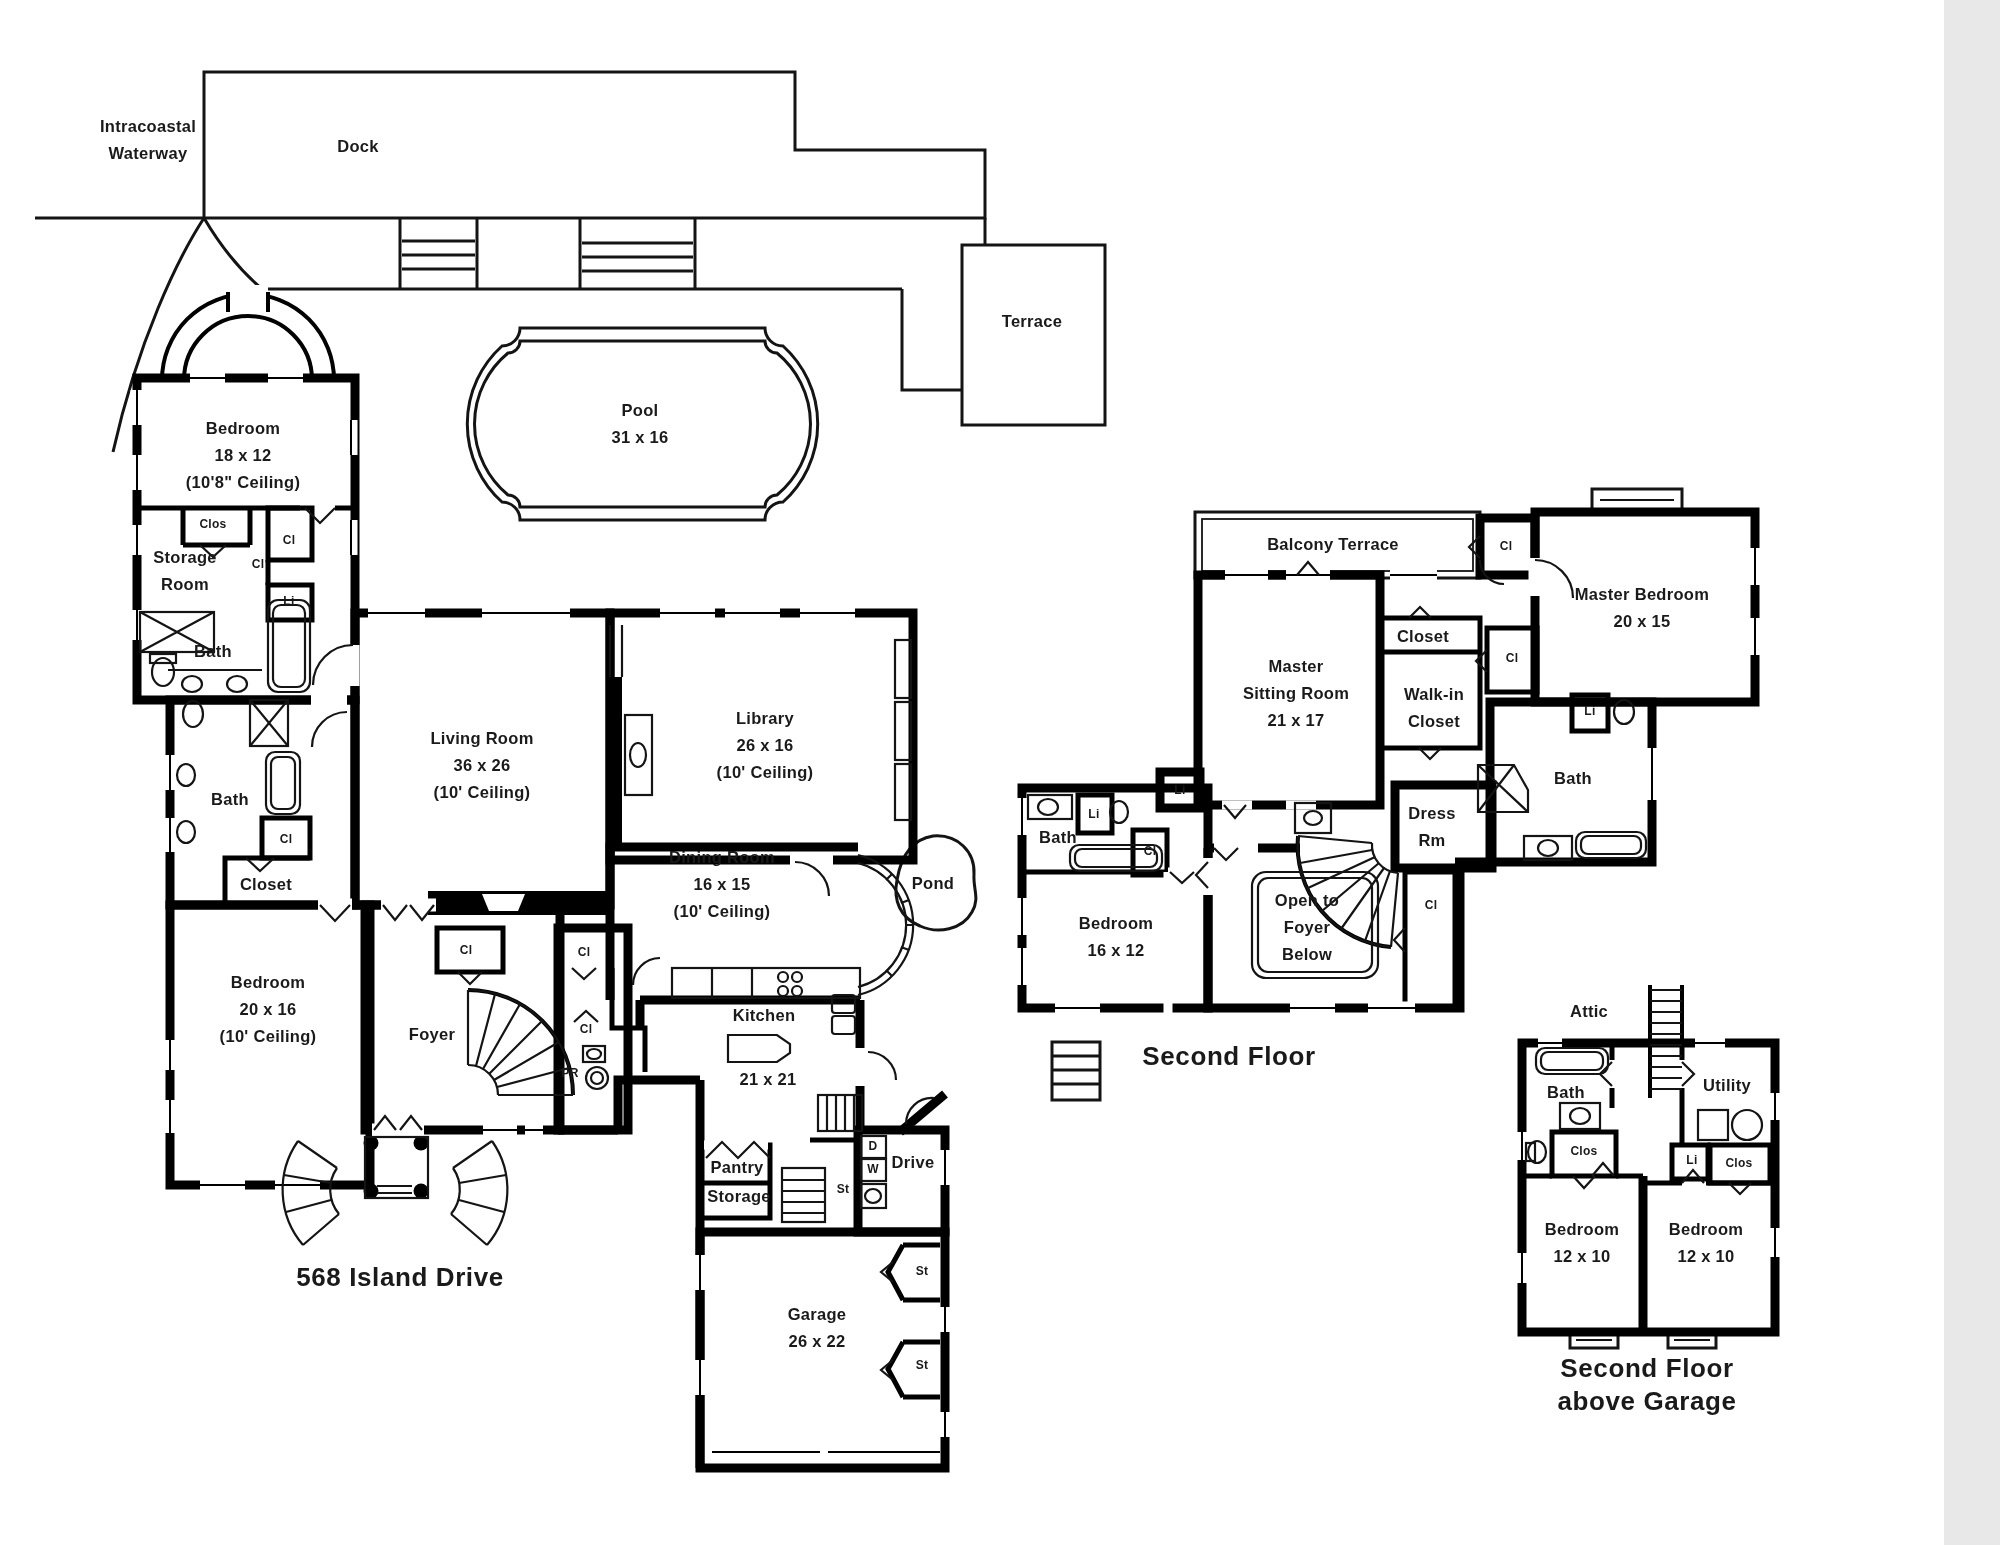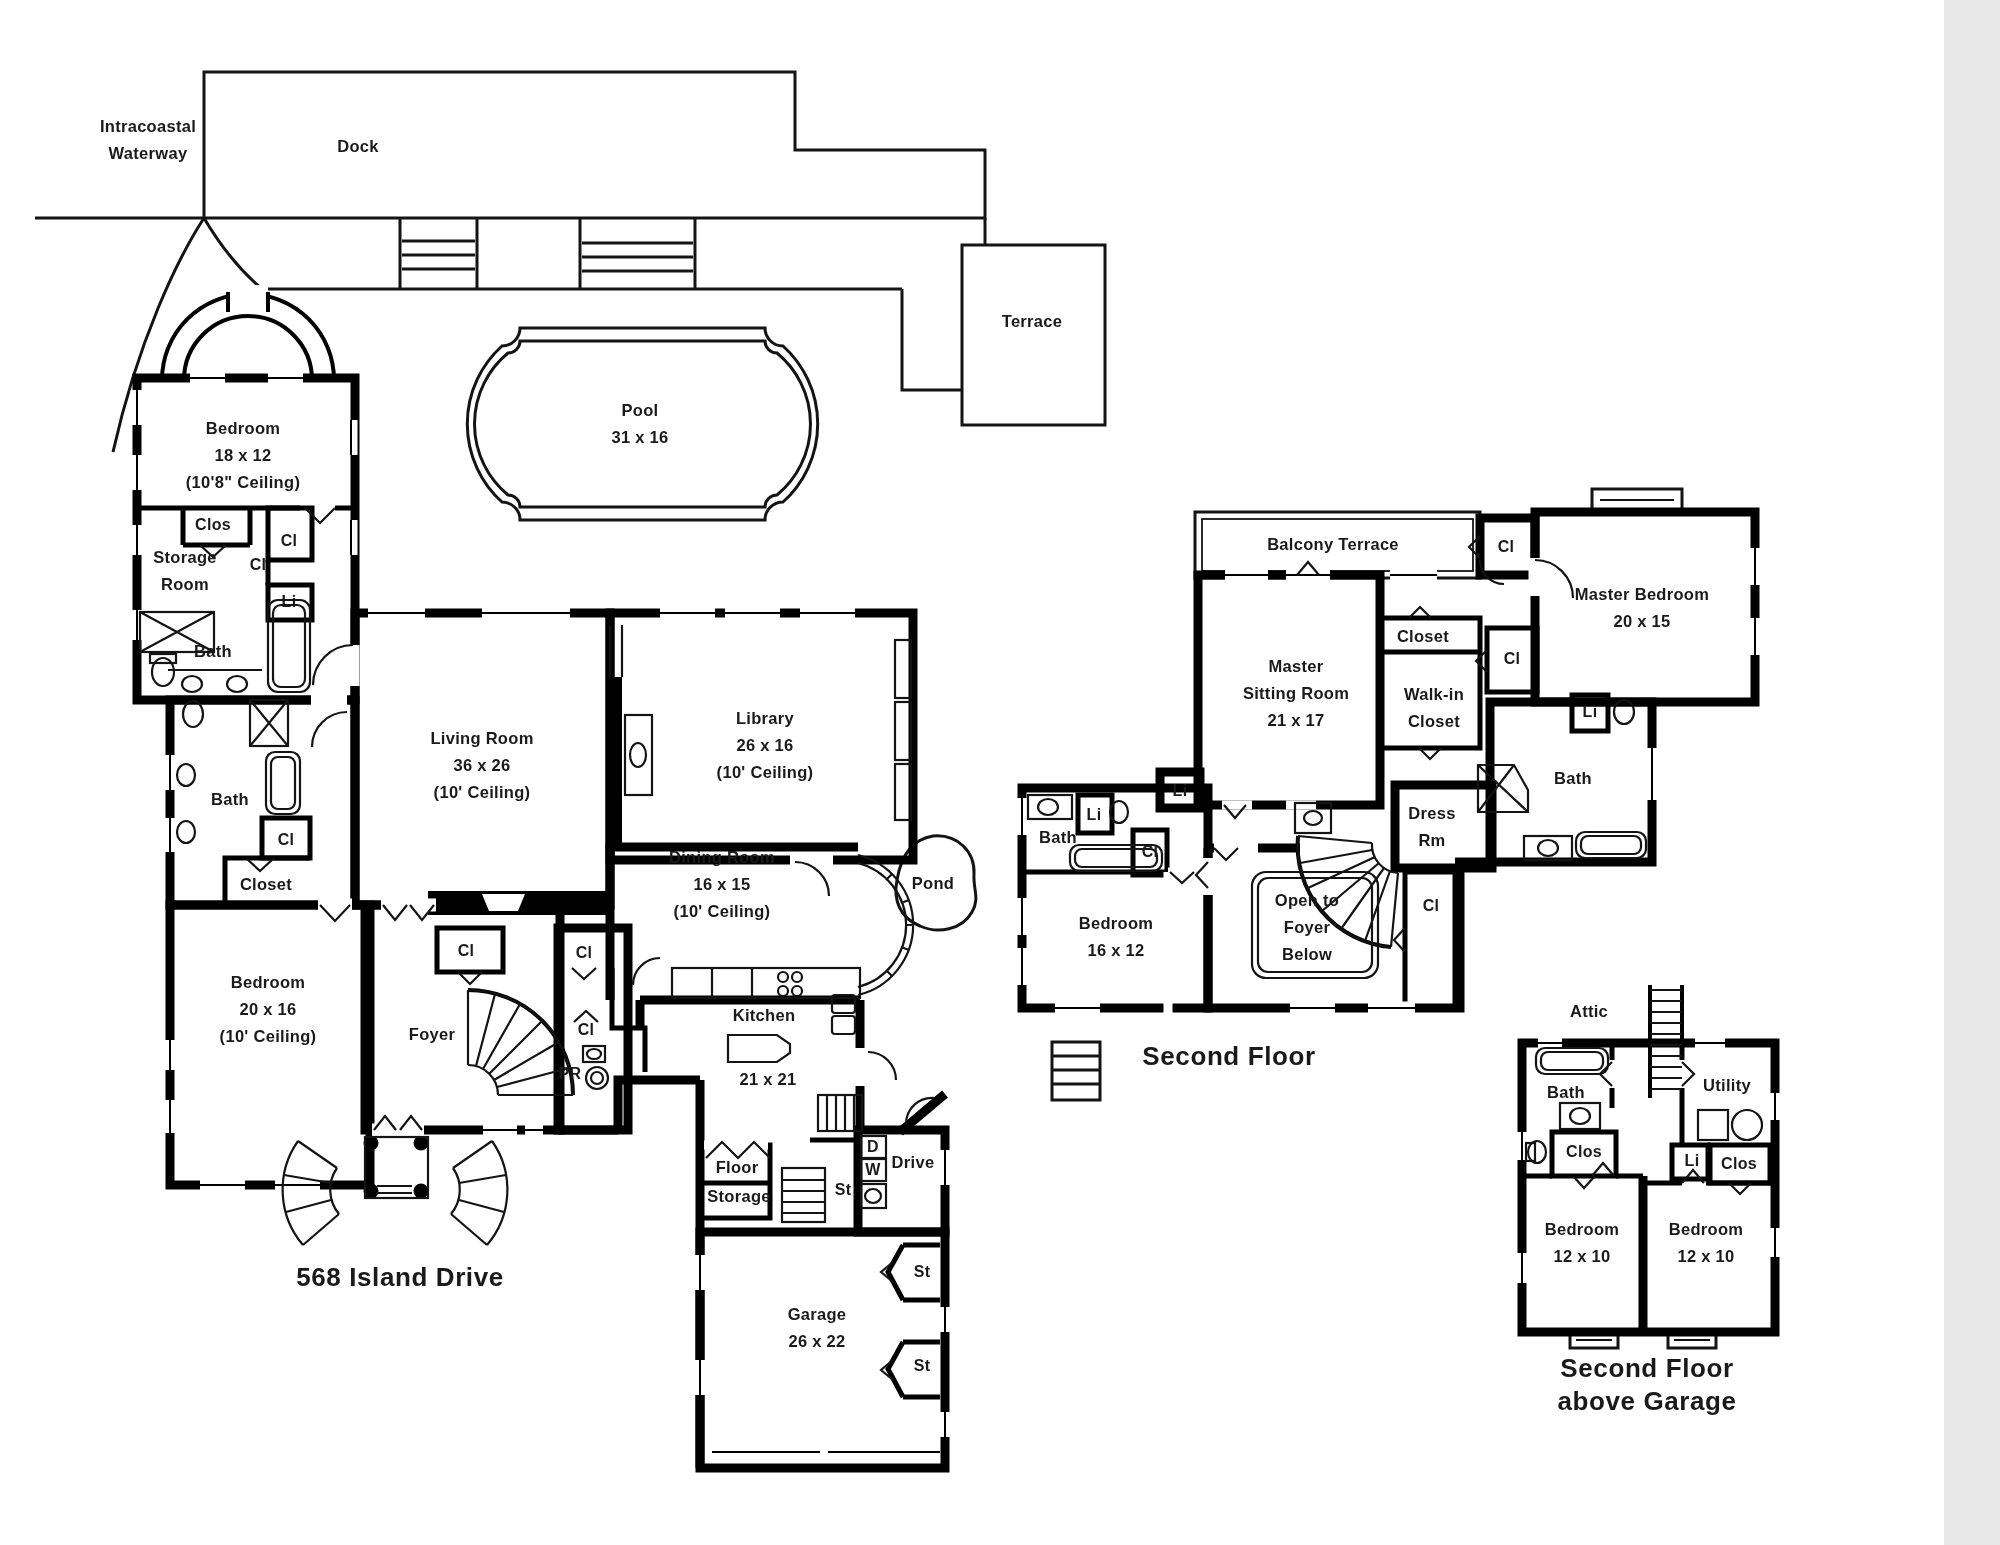--- a/index.html
+++ b/index.html
@@ -1,21 +1,21 @@
 <!DOCTYPE html>
 <html><head>
 <meta charset="utf-8">
 <style>
   html,body{margin:0;padding:0;background:#e8e8e8}
   #plan{position:relative;width:1944px;height:1545px;background:#ffffff;overflow:hidden;
         font-family:"Liberation Sans",sans-serif}
   #plan svg{position:absolute;left:0;top:0}
   .lbl{position:absolute;transform:translate(-50%,-50%);white-space:pre-line;text-align:center;
        color:#1a1a1a;font-weight:bold;line-height:1.65;letter-spacing:.3px}
-  .s{font-size:16px;line-height:1.15}
+  .s{font-size:12px;line-height:1.15}
   .m{font-size:16.5px}
   .cap{font-size:26px;line-height:1.25;letter-spacing:.6px}
 </style>
 </head>
 <body>
 
 <div id="plan">
 
 <svg width="2000" height="1545" viewBox="0 0 2000 1545">
 
@@ -322,21 +322,21 @@
 36  x  26
 (10' Ceiling)</div>
   <div class="lbl m" style="left:765px;top:746px">Library
 26  x  16
 (10' Ceiling)</div>
   <div class="lbl m" style="left:722px;top:885px">Dining Room
 16 x 15
 (10' Ceiling)</div>
   <div class="lbl m" style="left:764px;top:1016px">Kitchen</div>
   <div class="lbl m" style="left:768px;top:1080px">21  x  21</div>
-  <div class="lbl m" style="left:737px;top:1168px">Floor</div>
+  <div class="lbl m" style="left:737px;top:1168px">Pantry</div>
   <div class="lbl m" style="left:739px;top:1197px">Storage</div>
   <div class="lbl s" style="left:843px;top:1190px">St</div>
   <div class="lbl s" style="left:873px;top:1147px">D</div>
   <div class="lbl s" style="left:873px;top:1170px">W</div>
   <div class="lbl m" style="left:913px;top:1163px">Drive</div>
   <div class="lbl m" style="left:817px;top:1328px">Garage
 26  x  22</div>
   <div class="lbl s" style="left:922px;top:1272px">St</div>
   <div class="lbl s" style="left:922px;top:1366px">St</div>
   <div class="lbl cap" style="left:400px;top:1277px">568  Island Drive</div>

